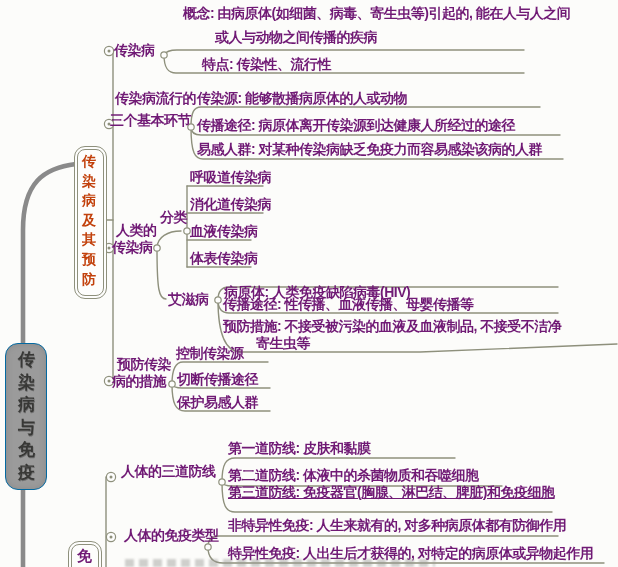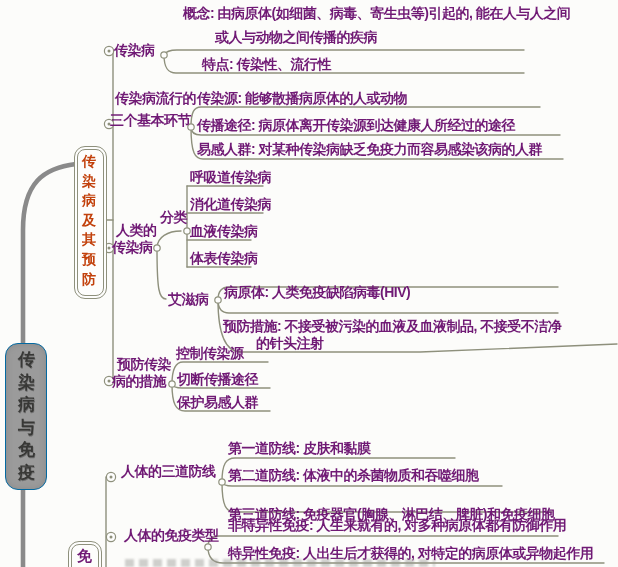--- a/index.html
+++ b/index.html
@@ -143,32 +143,33 @@
   <div class="t" style="left:116px;top:222px;">人类的</div>
   <div class="t" style="left:112px;top:239px;">传染病</div>
   <div class="t" style="left:160px;top:209px;">分类</div>
   <div class="t" style="left:190px;top:169px;">呼吸道传染病</div>
   <div class="t" style="left:190px;top:196px;">消化道传染病</div>
   <div class="t" style="left:190px;top:223px;">血液传染病</div>
   <div class="t" style="left:190px;top:250px;">体表传染病</div>
 
   <div class="t" style="left:168px;top:291px;">艾滋病</div>
   <div class="t" style="left:224px;top:284px;">病原体: 人类免疫缺陷病毒(HIV)</div>
+  <div class="t" style="left:223px;top:296px;">传播途径: 性传播、血液传播、母婴传播等</div>
   <div class="t" style="left:223px;top:318px;">预防措施: 不接受被污染的血液及血液制品, 不接受不洁净</div>
-  <div class="t" style="left:256px;top:335px;">的针头注射</div>
+  <div class="t" style="left:256px;top:335px;">寄生虫等</div>
 
   <div class="t" style="left:117px;top:356px;">预防传染</div>
   <div class="t" style="left:112px;top:373px;">病的措施</div>
   <div class="t" style="left:176px;top:345px;text-align:right;">控制传染源</div>
   <div class="t" style="left:177px;top:371px;">切断传播途径</div>
   <div class="t" style="left:177px;top:394px;">保护易感人群</div>
 
   <div class="t" style="left:121px;top:463px;">人体的三道防线</div>
   <div class="t" style="left:228px;top:440px;">第一道防线: 皮肤和黏膜</div>
   <div class="t" style="left:228px;top:467px;">第二道防线: 体液中的杀菌物质和吞噬细胞</div>
-  <div class="t" style="left:228px;top:506px;">第三道防线: 免疫器官(胸腺、淋巴结、脾脏)和免疫细胞</div>
+  <div class="t" style="left:228px;top:484px;text-decoration:underline;">第三道防线: 免疫器官(胸腺、淋巴结、脾脏)和免疫细胞</div>
 
   <div class="t" style="left:124px;top:527px;">人体的免疫类型</div>
   <div class="t" style="left:228px;top:517px;">非特异性免疫: 人生来就有的, 对多种病原体都有防御作用</div>
   <div class="t" style="left:228px;top:545px;">特异性免疫: 人出生后才获得的, 对特定的病原体或异物起作用</div>
 
   <div class="remnant"></div>
 </div>
 
 </body></html>

